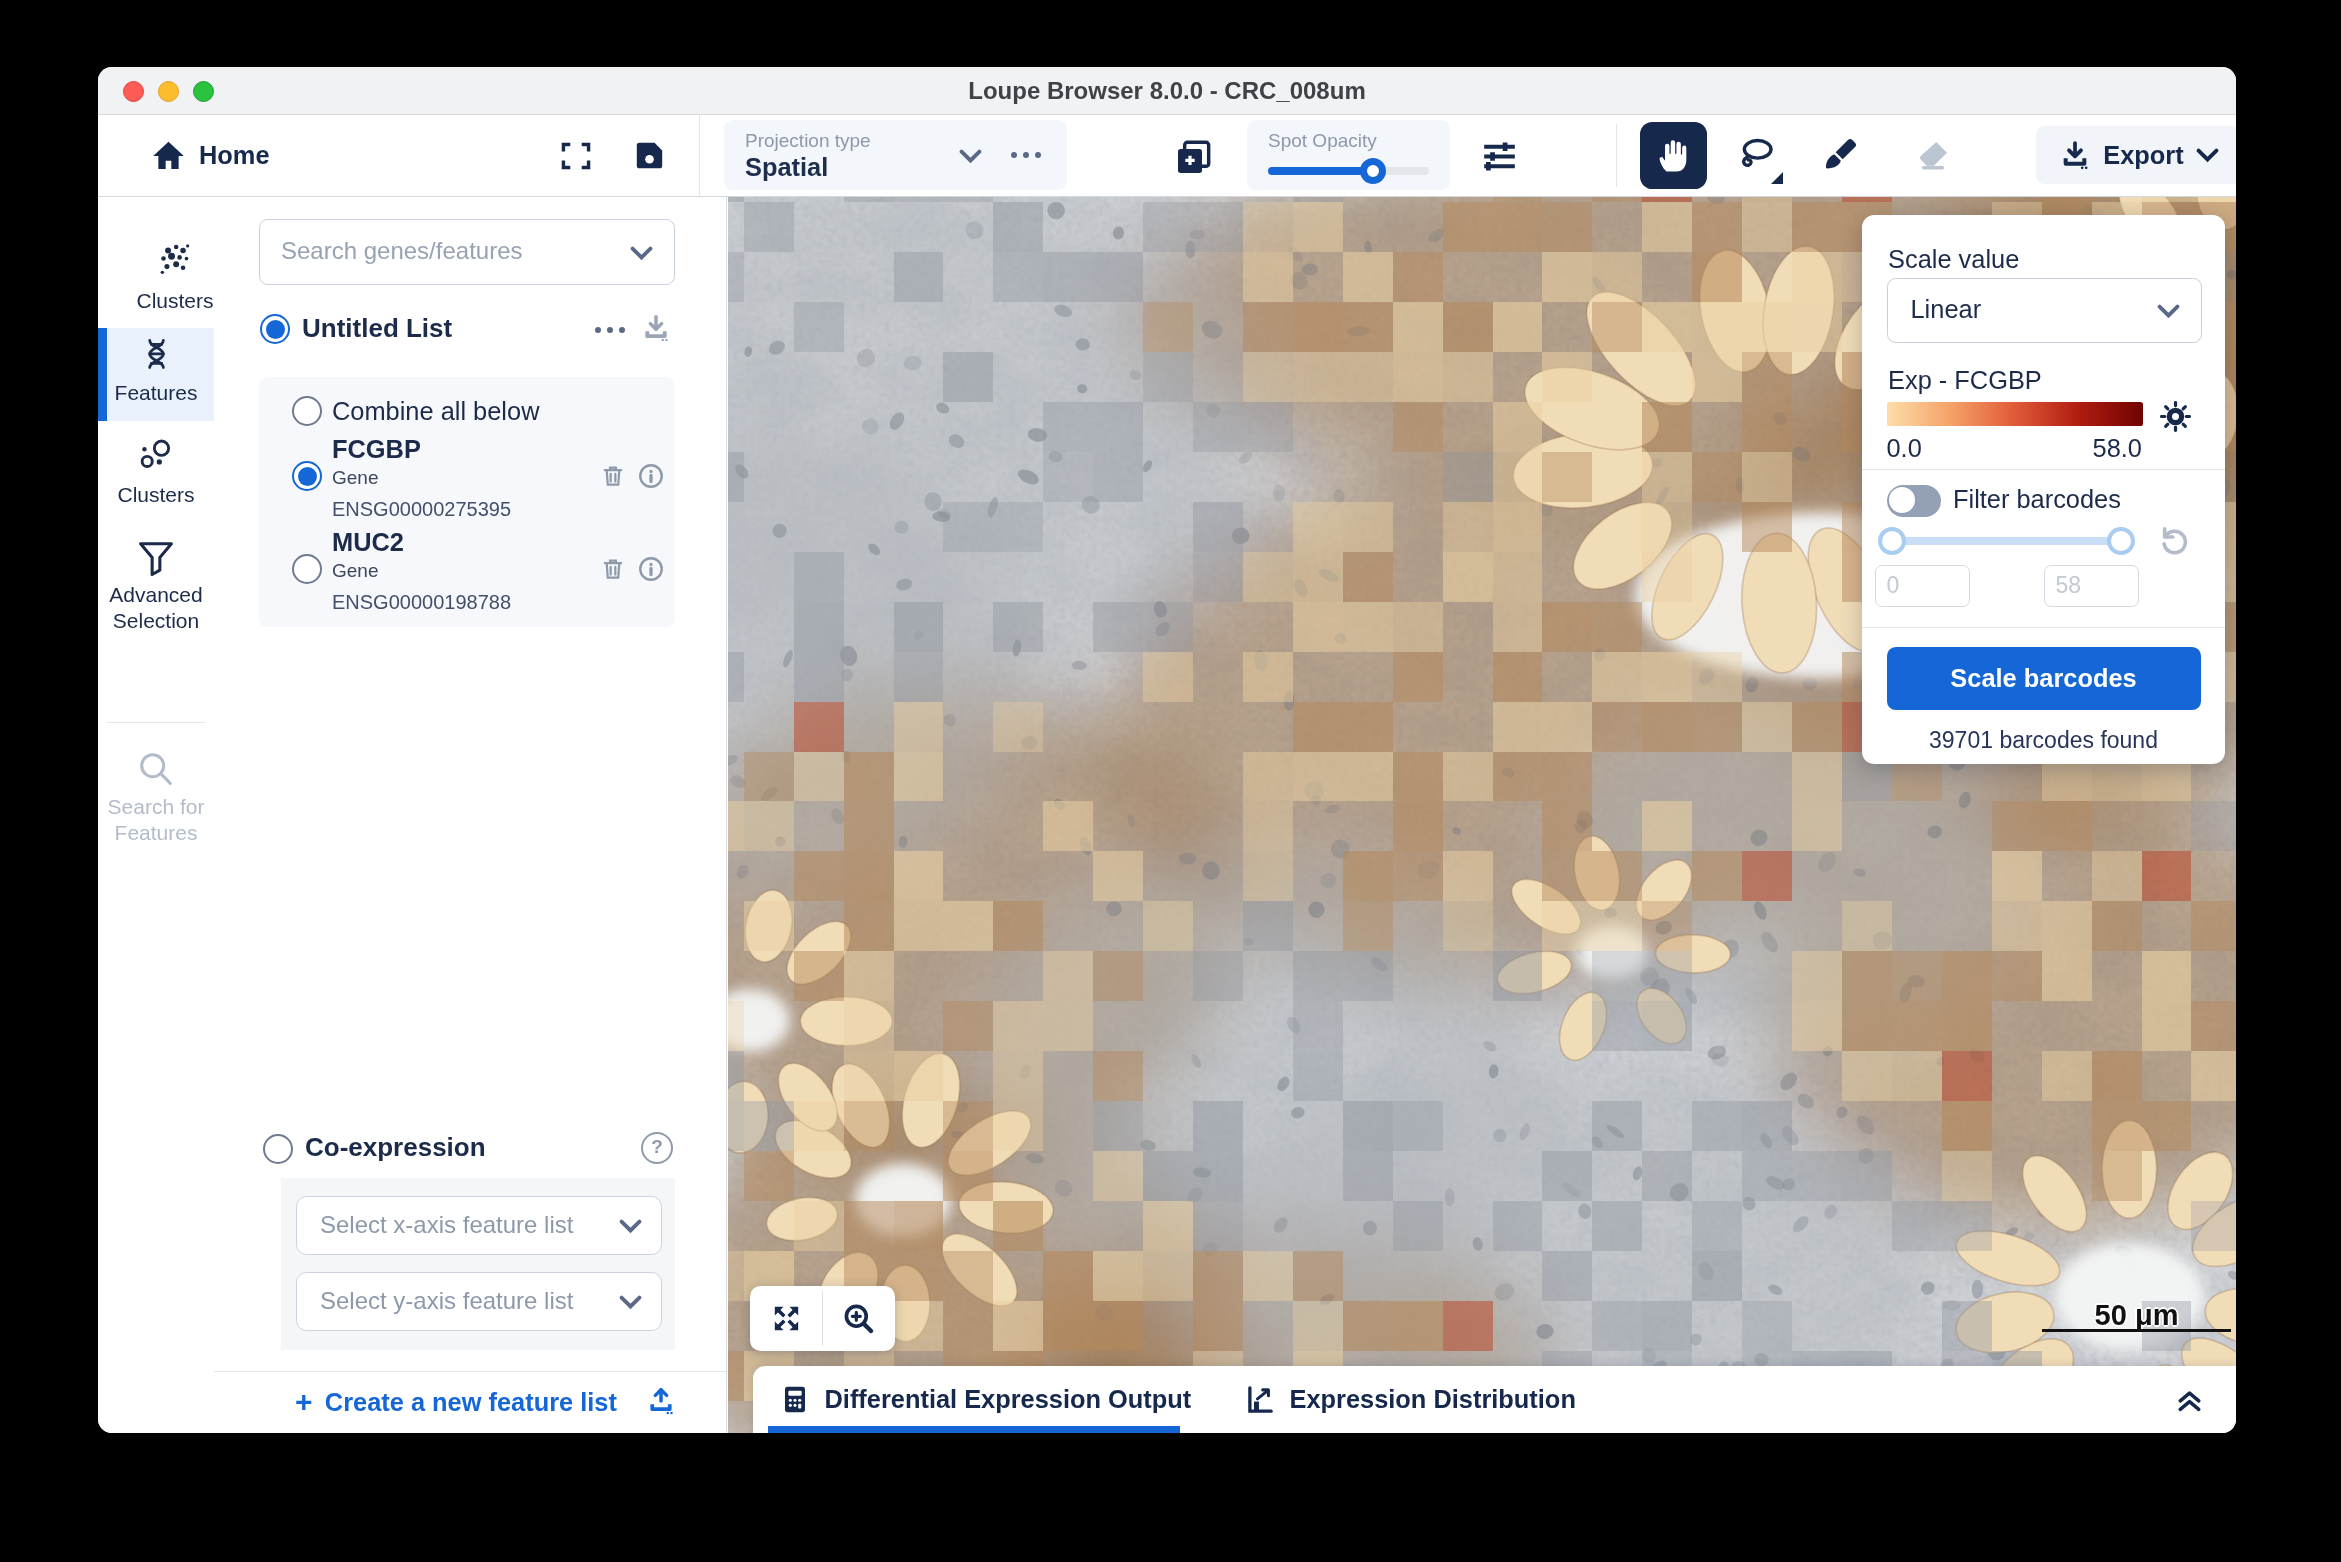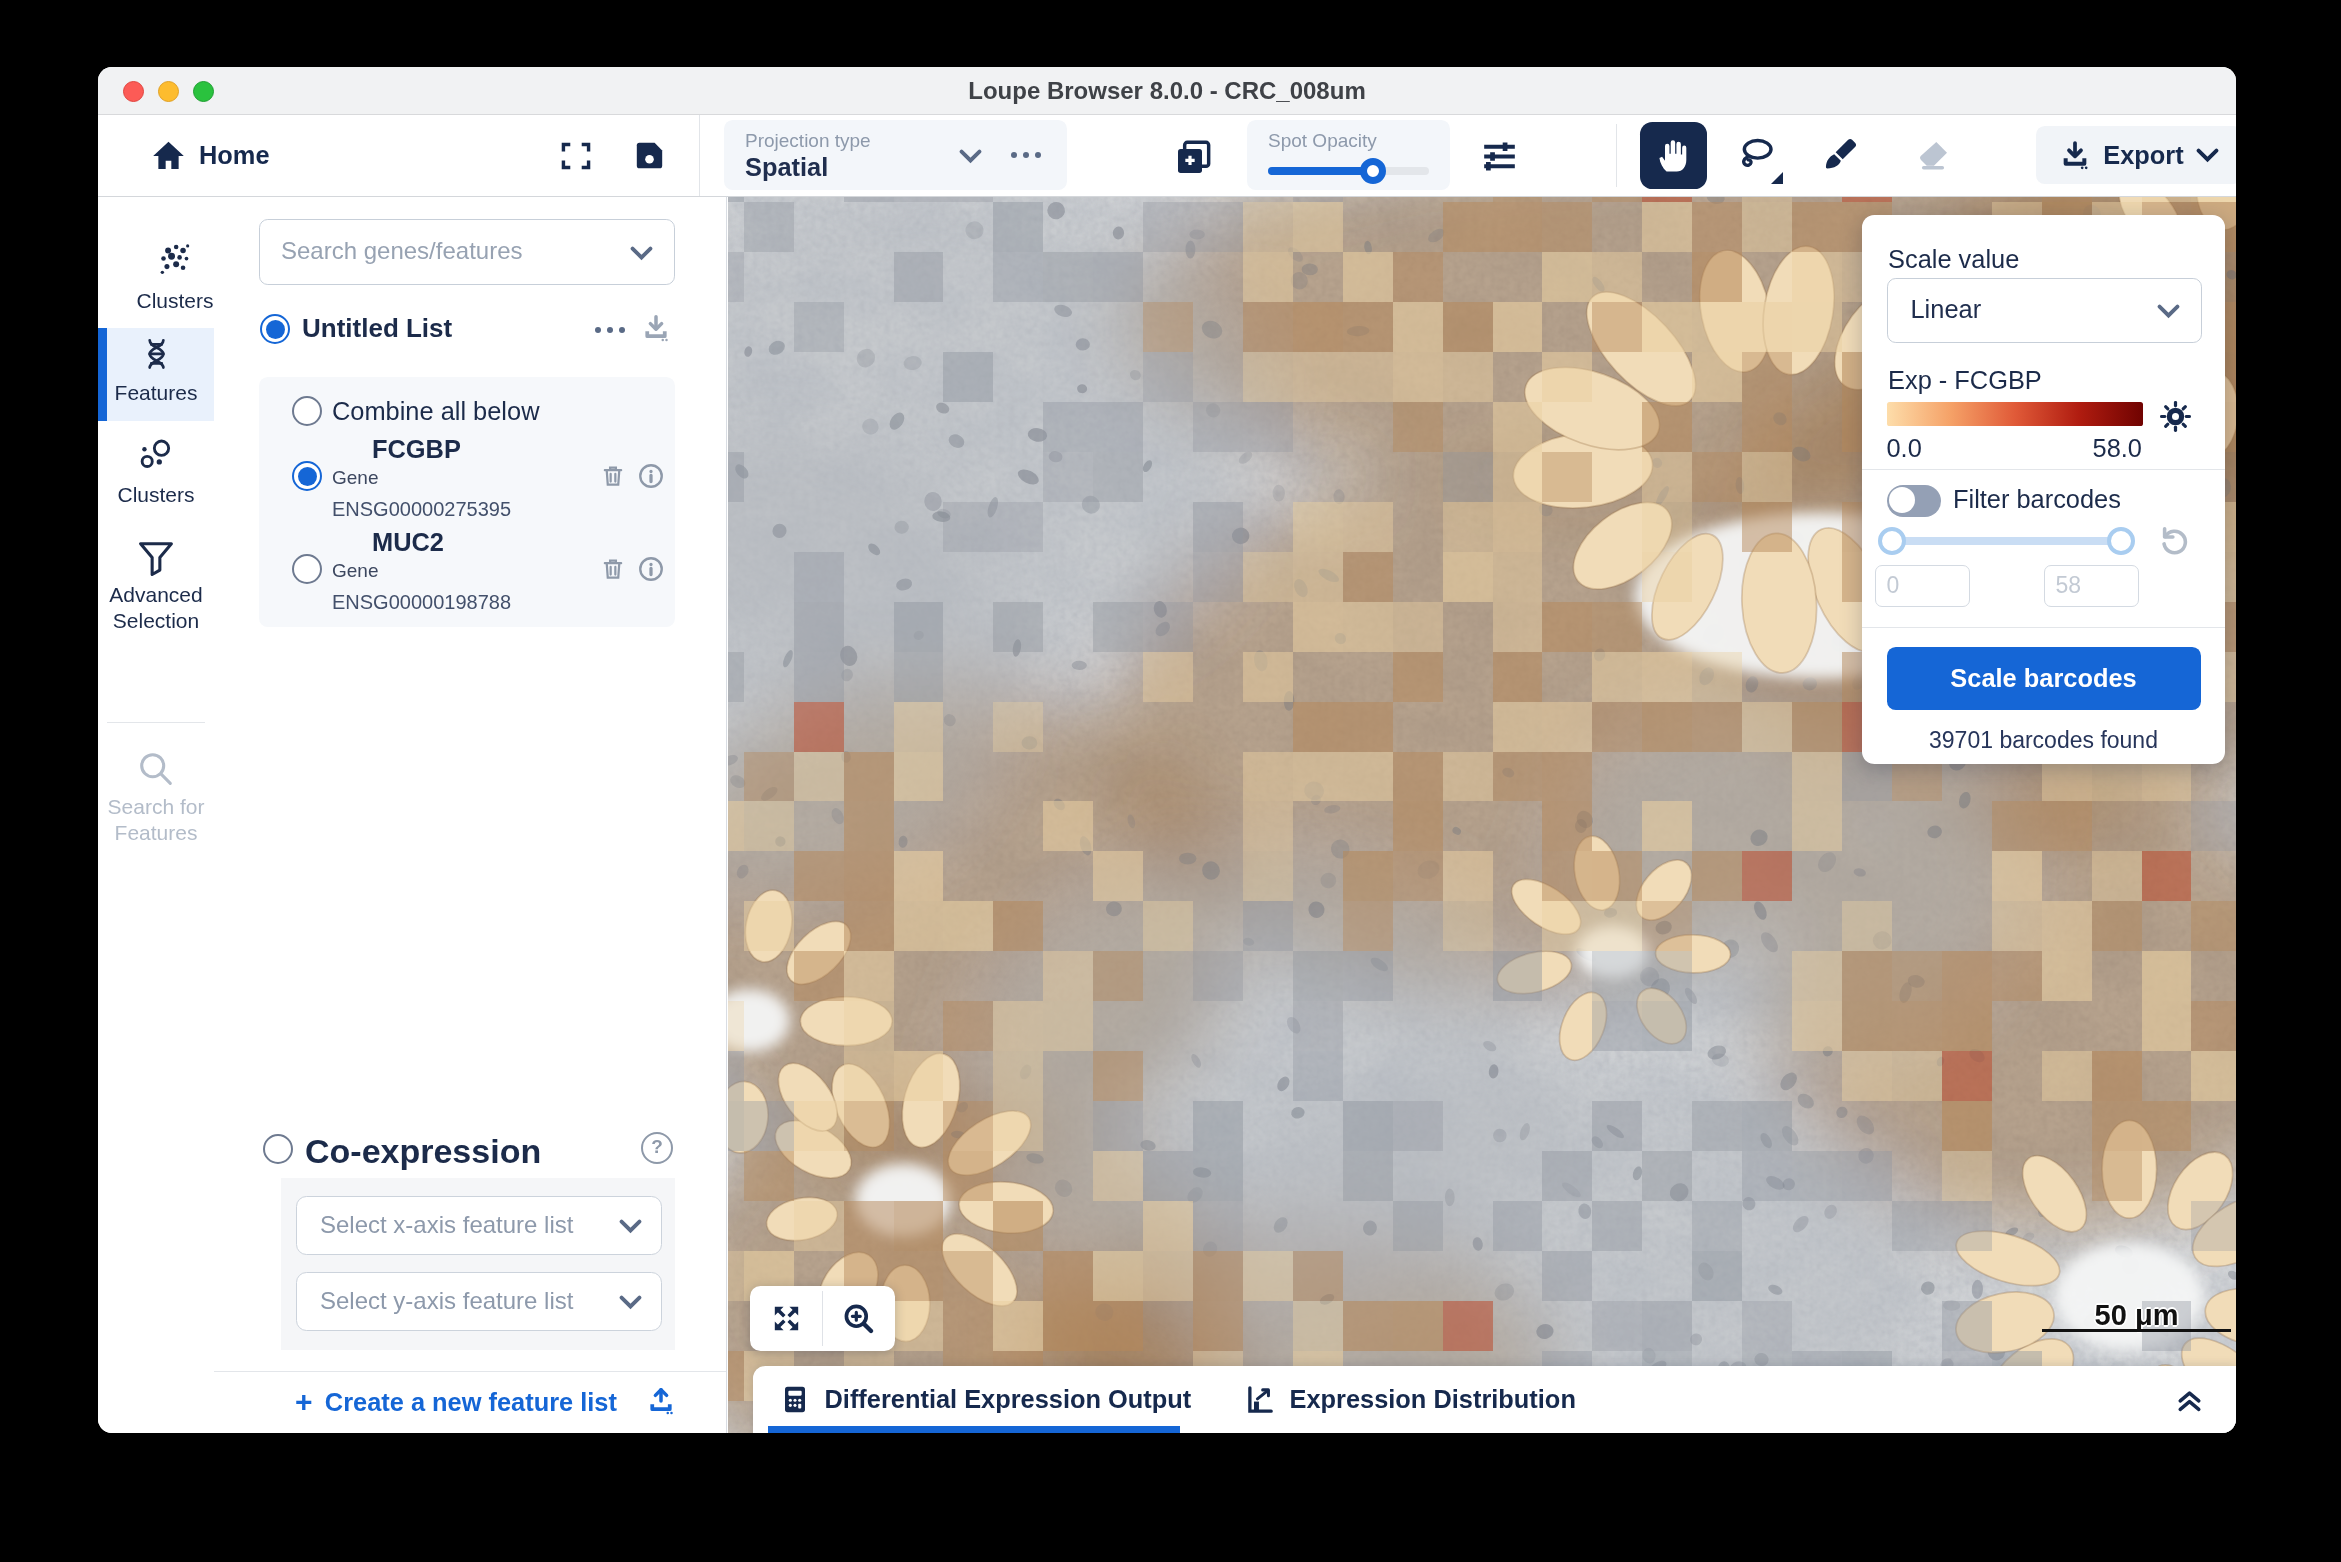--- a/index.html
+++ b/index.html
@@ -37,21 +37,21 @@
   .railbox{position:absolute;left:0;width:116px;background:#e9f1fc;}
   .raildiv{position:absolute;left:8.8px;right:8.8px;height:0.9px;background:#e3e6ea;}
   
   .fpanel{position:absolute;left:116px;top:130px;bottom:0;width:512px;background:#fff;border-right:0.9px solid #d9dde3;}
   .searchbox{position:absolute;left:45px;top:22px;width:416px;height:66px;border:1.8px solid #c7cfd9;border-radius:8.8px;box-sizing:border-box;cursor:pointer;}
   .searchbox .ph{position:absolute;left:21px;top:0;line-height:62px;font-size:24px;color:#97a2b2;}
   .radio{width:30px;height:30px;border:2.6px solid #6e7a90;border-radius:50%;background:#fff;box-sizing:border-box;position:absolute;cursor:pointer;}
   .radio.on{border-color:#1566d6;}
   .radio.on::after{content:"";position:absolute;inset:3.5px;background:#1566d6;border-radius:50%;}
   .listcard{position:absolute;left:45px;top:180px;width:416px;height:250px;background:#f6f8fb;border-radius:8.8px;}
-  .fname{font-size:25.4px;font-weight:700;color:#1c2b4a;margin-left:40px;}
+  .fname{font-size:25.4px;font-weight:700;color:#1c2b4a;}
   .ftype{font-size:19px;color:#3c475f;}
   .fid{font-size:20px;color:#43506b;}
   .coexcard{position:absolute;left:67px;top:981px;width:394px;height:172px;background:#f5f6f8;}
   .selbox{position:absolute;left:15px;width:366px;height:59px;background:#fff;border:1.8px solid #ccd3dc;border-radius:10.5px;box-sizing:border-box;cursor:pointer;}
   .selbox .ph{position:absolute;left:23px;line-height:55px;font-size:24px;color:#8d99ab;}
   .hline{position:absolute;left:0;right:0;height:0.9px;background:#e3e6ea;}
   .createlbl{font-size:25.4px;font-weight:700;color:#1566d6;cursor:pointer;}
   
   .canvas{position:absolute;left:630px;top:130px;right:0;bottom:0;overflow:hidden;background:#d6d8da;}
   
@@ -311,21 +311,21 @@
       <svg width="28" height="30" viewBox="0 0 24 24" style="position:absolute;left:340px;top:177px;">
         <path d="M5 7h14M9.5 7V4.8h5V7M6.6 7l.9 12.4h9L17.4 7M10 10.2v6.6M14 10.2v6.6" fill="none" stroke="#8e99a9" stroke-width="1.9" stroke-linecap="round"></path>
       </svg>
       <svg width="30" height="30" viewBox="0 0 24 24" style="position:absolute;left:377px;top:177px;">
         <circle cx="12" cy="12" r="8.6" fill="none" stroke="#8e99a9" stroke-width="1.9"></circle>
         <path d="M12 8.2v.2M12 11.4v5" stroke="#8e99a9" stroke-width="2.6" stroke-linecap="round"></path>
       </svg>
     </div>
 
     <div class="radio" style="left:49px;top:937px;"></div>
-    <div style="position:absolute;left:91px;top:935px;font-size:34px;font-weight:700;color:#1c2b4a;">Co-expression</div>
+    <div style="position:absolute;left:91px;top:935px;font-size:26px;font-weight:700;color:#1c2b4a;">Co-expression</div>
     <div class="helpcirc" style="left:427px;top:935px;">?</div>
 
     <div class="coexcard">
       <div class="selbox" style="top:17.5px;">
         <span class="ph">Select x-axis feature list</span>
         <svg width="23" height="16" viewBox="0 0 18 12" style="position:absolute;right:19px;top:21px;">
           <path d="M2 2.5 9 9.5 16 2.5" fill="none" stroke="#5a6a86" stroke-width="3" stroke-linecap="round"></path>
         </svg>
       </div>
       <div class="selbox" style="top:94px;">

